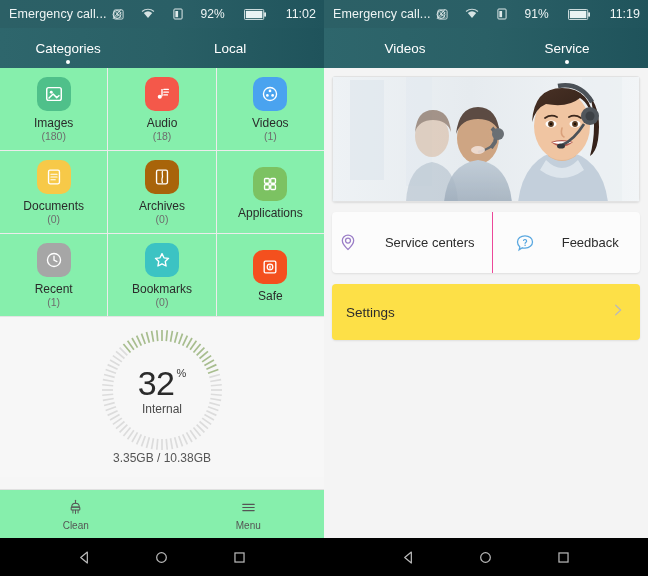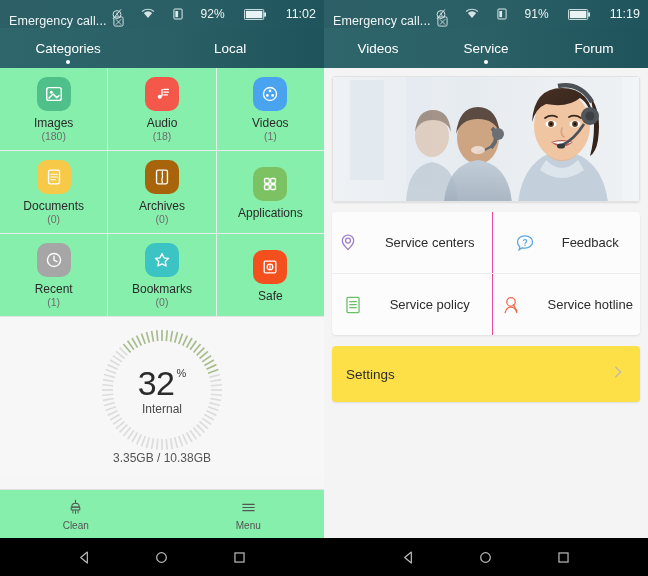--- a/index.html
+++ b/index.html
@@ -30,21 +30,21 @@
   }
   .panel-left  { left: 0; }
   .panel-right { left: 324px; }
 
   
   .statusbar {
     position: relative;
     height: 28px;
     background: linear-gradient(to right, #2c6066 0%, #2a5f66 55%, #20545c 100%);
     display: flex;
-    align-items: flex-end;
+    align-items: center;
     color: #eef4f4;
     font-size: 12.5px;
   }
   .sb-left {
     display: flex;
     align-items: center;
     gap: 6px;
     padding-left: 9px;
   }
   .sb-right {
@@ -623,23 +623,20 @@
     </div>
 
     <div class="tabbar three">
       <div class="tab">
         <span>Videos</span>
       </div>
       <div class="tab">
         <span>Service</span>
         <span class="dot"></span>
       </div>
-      <div class="tab">
-        <span>Forum</span>
-      </div>
     </div>
 
     <div class="right-body">
 
       <div class="banner">
         <svg width="308" height="126" viewBox="0 0 308 126">
           <defs>
             <linearGradient id="bgGrad" x1="0" y1="0" x2="1" y2="0">
               <stop offset="0" stop-color="#eef2f5"></stop>
                 <stop offset="0.45" stop-color="#e6ebef"></stop>
@@ -718,41 +715,20 @@
             <span>
               <svg width="22" height="22" viewBox="0 0 24 24">
                   <path d="M12 4.2 c4.7 0 8.2 2.9 8.2 6.7 c0 3.8-3.5 6.7-8.2 6.7 c-1 0-2-0.1-2.9-0.4 L5.6 19.4 l0.8-3.1 C4.9 15.1 3.8 13.1 3.8 10.9 C3.8 7.1 7.3 4.2 12 4.2 Z" fill="none" stroke="#5aa8e0" stroke-width="1.4"></path>
                   <path d="M10.4 9.2 a1.8 1.8 0 0 1 3.4 0.8 c0 1.1-1.5 1.3-1.7 2.4" fill="none" stroke="#5aa8e0" stroke-width="1.3" stroke-linecap="round"></path>
                   <circle cx="12.1" cy="14.4" r="0.85" fill="#5aa8e0"></circle>
                 </svg>
             </span>
             <span class="svc-label">Feedback</span>
           </div>
         </div>
-        <div class="svc-row">
-          <div class="svc-cell">
-            <span>
-              <svg width="22" height="22" viewBox="0 0 24 24">
-                  <rect x="5.4" y="3.6" width="13.2" height="16.8" rx="1.2" fill="none" stroke="#6abf69" stroke-width="1.4"></rect>
-                  <path d="M8.4 8.4 H15.6 M8.4 11.6 H15.6 M8.4 14.8 H15.6" stroke="#6abf69" stroke-width="1.3" stroke-linecap="round"></path>
-                </svg>
-            </span>
-            <span class="svc-label">Service policy</span>
-          </div>
-          <div class="svc-cell">
-            <span>
-              <svg width="22" height="22" viewBox="0 0 24 24">
-                  <circle cx="12" cy="8.6" r="4.6" fill="none" stroke="#ef6a4b" stroke-width="1.4"></circle>
-                  <path d="M5.6 20.4 C6.6 16.4 9 14.2 12 14.2 c3 0 5.4 2.2 6.4 6.2" fill="none" stroke="#ef6a4b" stroke-width="1.4" stroke-linecap="round"></path>
-                  <path d="M14.6 11.6 L18.4 18.6" stroke="#ef6a4b" stroke-width="1.4" stroke-linecap="round"></path>
-                </svg>
-            </span>
-            <span class="svc-label">Service hotline</span>
-          </div>
-        </div>
       </div>
 
       <div class="settings-card">
         <span class="settings-label">Settings</span>
         <span>
           <svg width="16" height="16" viewBox="0 0 18 18">
               <path d="M6.4 3.6 L12 9 L6.4 14.4" fill="none" stroke="#b9b9b9" stroke-width="1.4" stroke-linecap="round" stroke-linejoin="round"></path>
             </svg>
         </span>
       </div>

